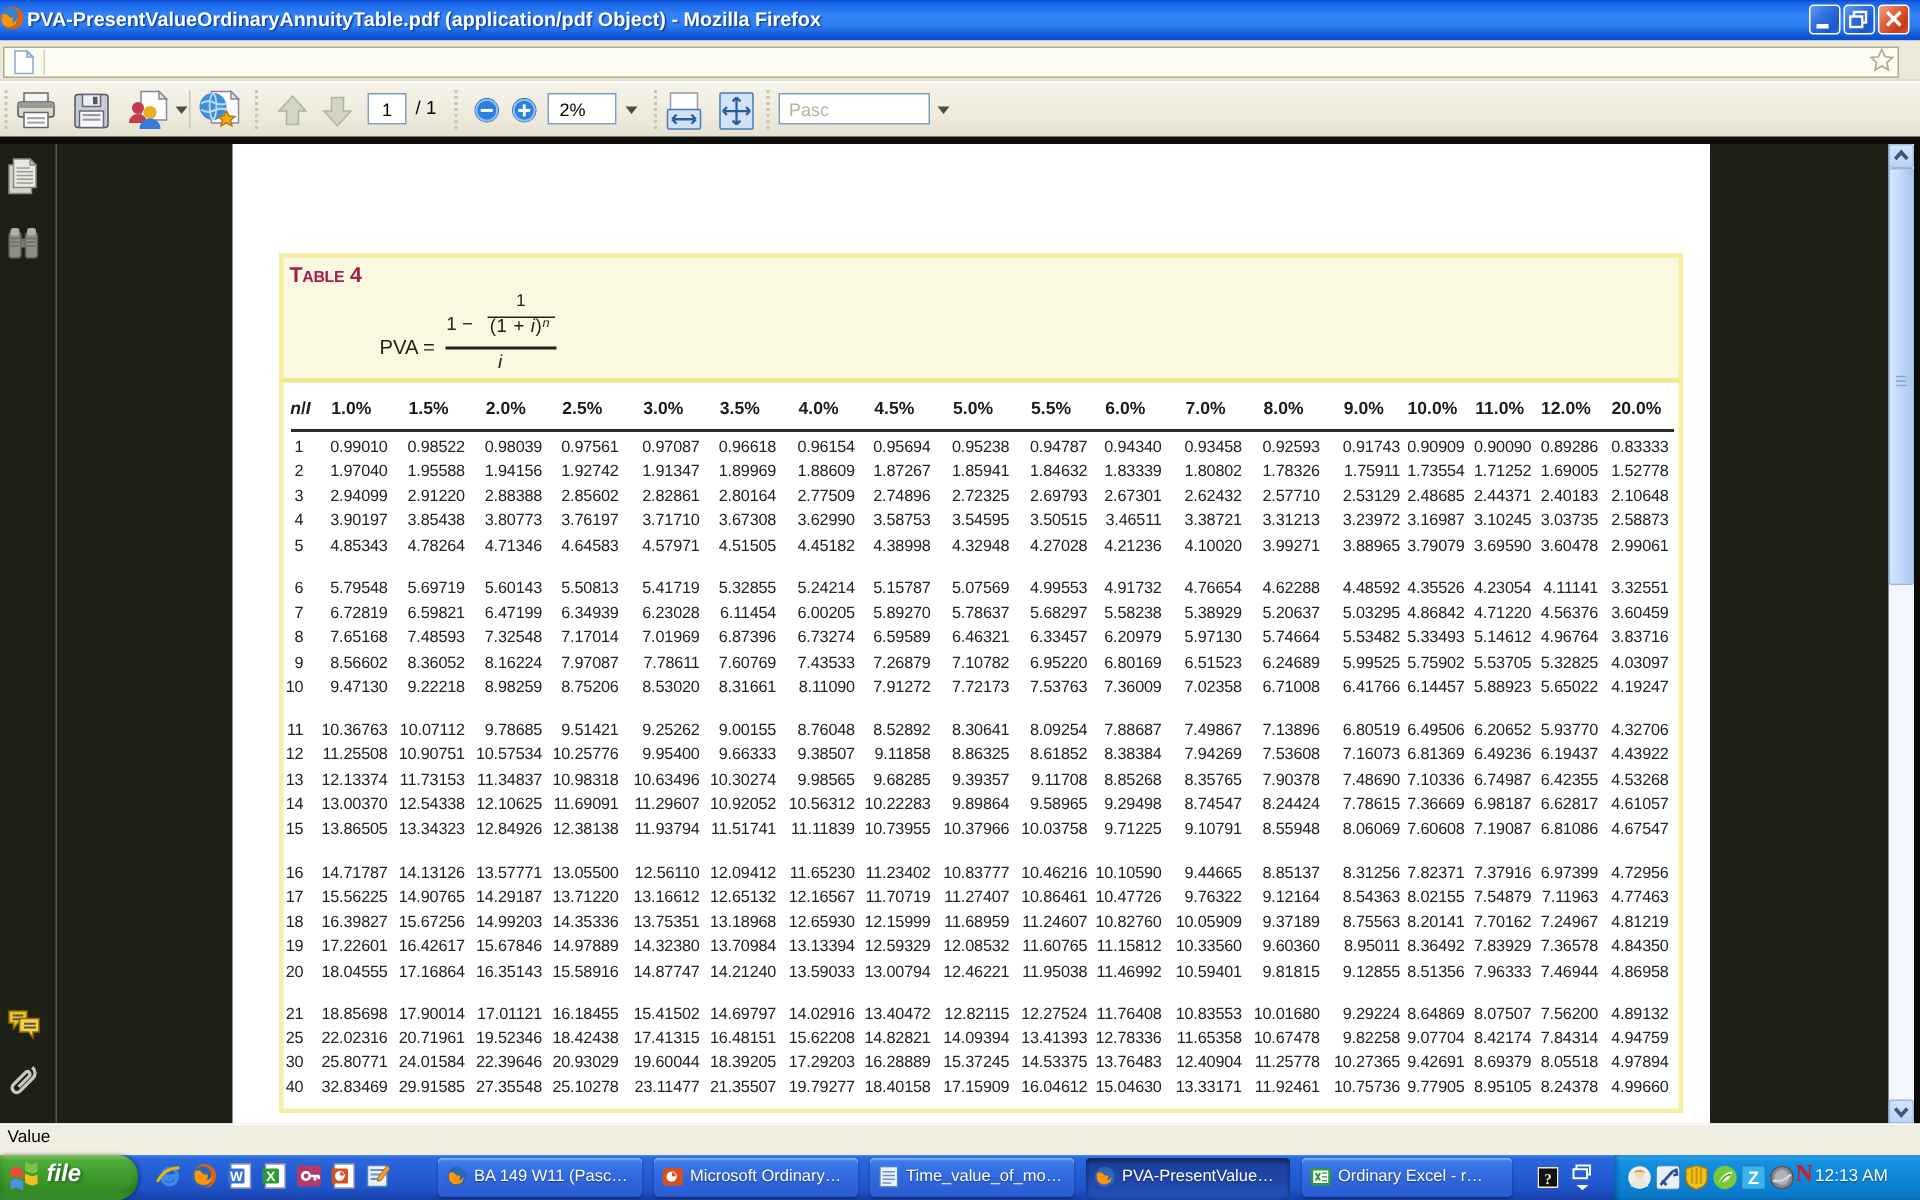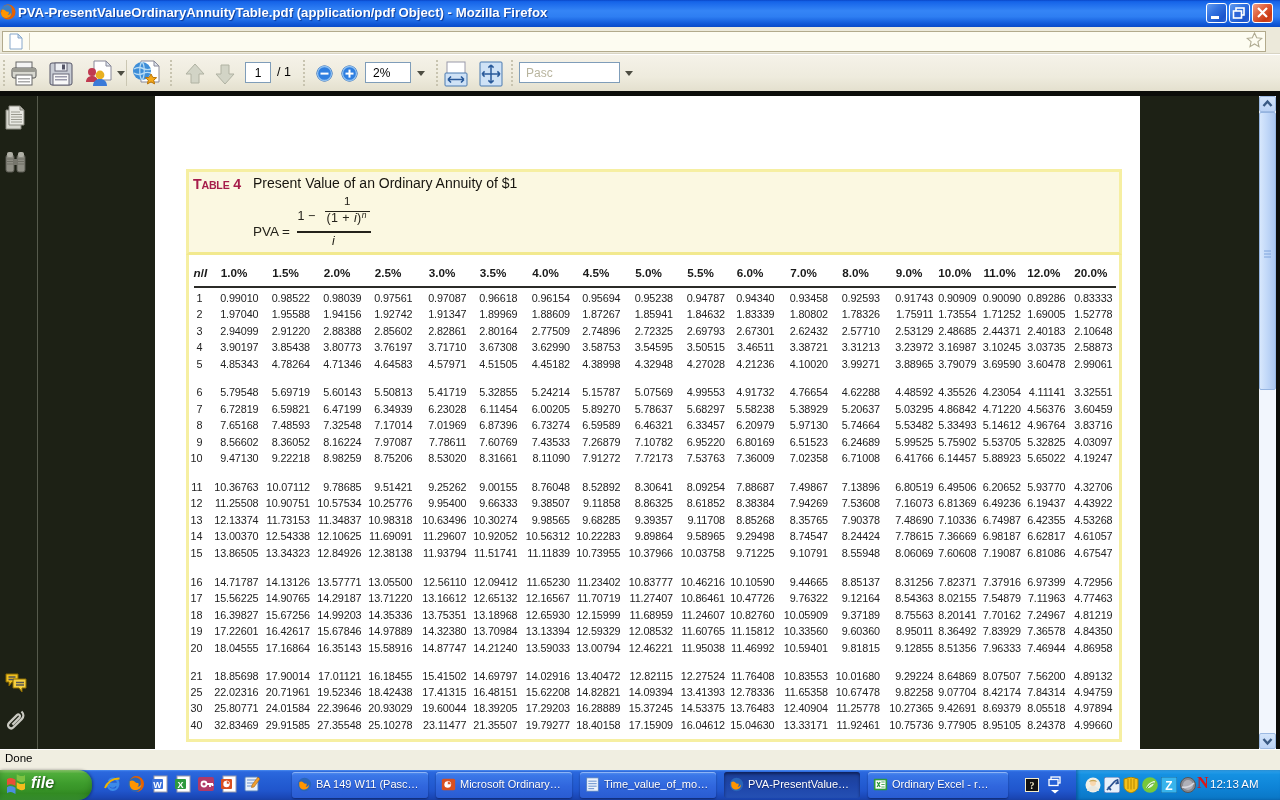--- a/index.html
+++ b/index.html
@@ -189,21 +189,20 @@
         <path d="M4.5 5h7M4.5 7.5h5M12 10.5h8M12 13h8"></path>
       </g>
 </svg>
 <svg class="abs" style="left:6px;top:708px" width="22" height="28" viewBox="0 0 22 28">
 <path d="M15.5 3.5c2.6 2.6 2.4 5.4.2 7.6l-8.2 8.2c-1.4 1.4-3.2 1.4-4.5.1-1.3-1.3-1.3-3.1.1-4.5l7.8-7.8c.8-.8 1.9-.8 2.6-.1.7.7.7 1.8-.1 2.6l-7 7" fill="none" stroke="#c9c9c1" stroke-width="2.2"></path>
 </svg>
 <div id="page"></div>
 <div id="ybox"></div>
     <div id="yhead"></div>
 <div id="t4"><span style="font-size:14.2px">T</span><span class="sc">ABLE</span><span style="font-size:14.2px">&nbsp;4</span></div>
-<div id="ttitle">Present Value of an Ordinary Annuity of $1</div>
 <div class="fx" style="left:253px;top:223.8px;font-size:13.5px">PVA =</div>
 <div class="fx" style="left:297px;top:231.3px;width:74px;height:1.6px;background:#24221a"></div>
 <div class="fx" style="left:297.5px;top:209.3px;font-size:12.5px">1 −</div>
 <div class="fx" style="left:325px;top:210.6px;width:45px;height:1.4px;background:#24221a"></div>
 <div class="fx" style="left:344px;top:194.5px;font-size:11.5px">1</div>
 <div class="fx" style="left:326.5px;top:210px;font-size:12.5px;letter-spacing:.4px">(1 + <i>i</i>)<sup style="font-size:8.5px;vertical-align:3.5px"><i>n</i></sup></div>
 <div class="fx" style="left:332px;top:234.3px;font-size:12.5px"><i>i</i></div>
 <div class="tr th" style="top:265.3px"><b class="c" style="width:16.3px;text-align:left;padding-left:7.5px"><i>n</i>/<i>I</i></b><b class="c" style="width:56.2px;padding-right:11px">1.0%</b><b class="c" style="width:51.5px;padding-right:11px">1.5%</b><b class="c" style="width:51.5px;padding-right:11px">2.0%</b><b class="c" style="width:51.0px;padding-right:11px">2.5%</b><b class="c" style="width:54.0px;padding-right:11px">3.0%</b><b class="c" style="width:51.0px;padding-right:11px">3.5%</b><b class="c" style="width:52.5px;padding-right:11px">4.0%</b><b class="c" style="width:50.5px;padding-right:11px">4.5%</b><b class="c" style="width:52.5px;padding-right:11px">5.0%</b><b class="c" style="width:52.0px;padding-right:11px">5.5%</b><b class="c" style="width:49.5px;padding-right:11px">6.0%</b><b class="c" style="width:53.5px;padding-right:11px">7.0%</b><b class="c" style="width:52.0px;padding-right:11px">8.0%</b><b class="c" style="width:53.5px;padding-right:11px">9.0%</b><b class="c" style="width:43.0px;padding-right:5px">10.0%</b><b class="c" style="width:44.5px;padding-right:5px">11.0%</b><b class="c" style="width:44.5px;padding-right:5px">12.0%</b><b class="c" style="width:47.0px;padding-right:5px">20.0%</b></div>
 <div id="hrule"></div>
 <div class="tr" style="top:289.7px"><b class="c" style="width:16.3px">1</b><b class="c" style="width:56.2px">0.99010</b><b class="c" style="width:51.5px">0.98522</b><b class="c" style="width:51.5px">0.98039</b><b class="c" style="width:51.0px">0.97561</b><b class="c" style="width:54.0px">0.97087</b><b class="c" style="width:51.0px">0.96618</b><b class="c" style="width:52.5px">0.96154</b><b class="c" style="width:50.5px">0.95694</b><b class="c" style="width:52.5px">0.95238</b><b class="c" style="width:52.0px">0.94787</b><b class="c" style="width:49.5px">0.94340</b><b class="c" style="width:53.5px">0.93458</b><b class="c" style="width:52.0px">0.92593</b><b class="c" style="width:53.5px">0.91743</b><b class="c" style="width:43.0px">0.90909</b><b class="c" style="width:44.5px">0.90090</b><b class="c" style="width:44.5px">0.89286</b><b class="c" style="width:47.0px">0.83333</b></div>
@@ -238,21 +237,21 @@
 <div id="sthumb"><svg width="15" height="278">
         <g stroke="#7fa4dc" stroke-width="1">
           <path d="M4 138h7M4 141h7M4 144h7"></path>
         </g>
       </svg></div>
 <div class="sbtn" style="top:733px"><svg width="15" height="14">
         <path d="M3.5 5l4 4.5 4-4.5" fill="none" stroke="#3a5a84" stroke-width="2.4"></path>
       </svg></div>
 <div id="rightedge"></div>
 <div id="status"></div>
-    <div id="statustxt">Done</div>
+    <div id="statustxt">Value</div>
 <div id="taskbar"></div>
 <div id="startbtn">
       <span>file</span>
     </div>
 <svg class="abs" style="left:6px;top:774px" width="20" height="21" viewBox="0 0 20 21">
 <path d="M1 5.2C3.2 3.6 5.5 3.6 7.6 4.8l1.9 1V12l-1.9-1C5.5 9.8 3.2 9.8 1 11.4z" fill="#e84e38"></path>
 <path d="M10.7 6.3l1.9 1c2.1 1.2 4.4 1.2 6.4-.3V.9c-2 1.5-4.3 1.5-6.4.3l-1.9-1z" fill="#7dc242"></path>
 <path d="M1 13.2c2.2-1.6 4.5-1.6 6.6-.4l1.9 1v6.1l-1.9-1c-2.1-1.2-4.4-1.2-6.6.4z" fill="#4a8fe0"></path>
 <path d="M10.7 14.3l1.9 1c2.1 1.2 4.4 1.2 6.4-.3V8.9c-2 1.5-4.3 1.5-6.4.3l-1.9-1z" fill="#f4bc1c"></path>
 </svg>

